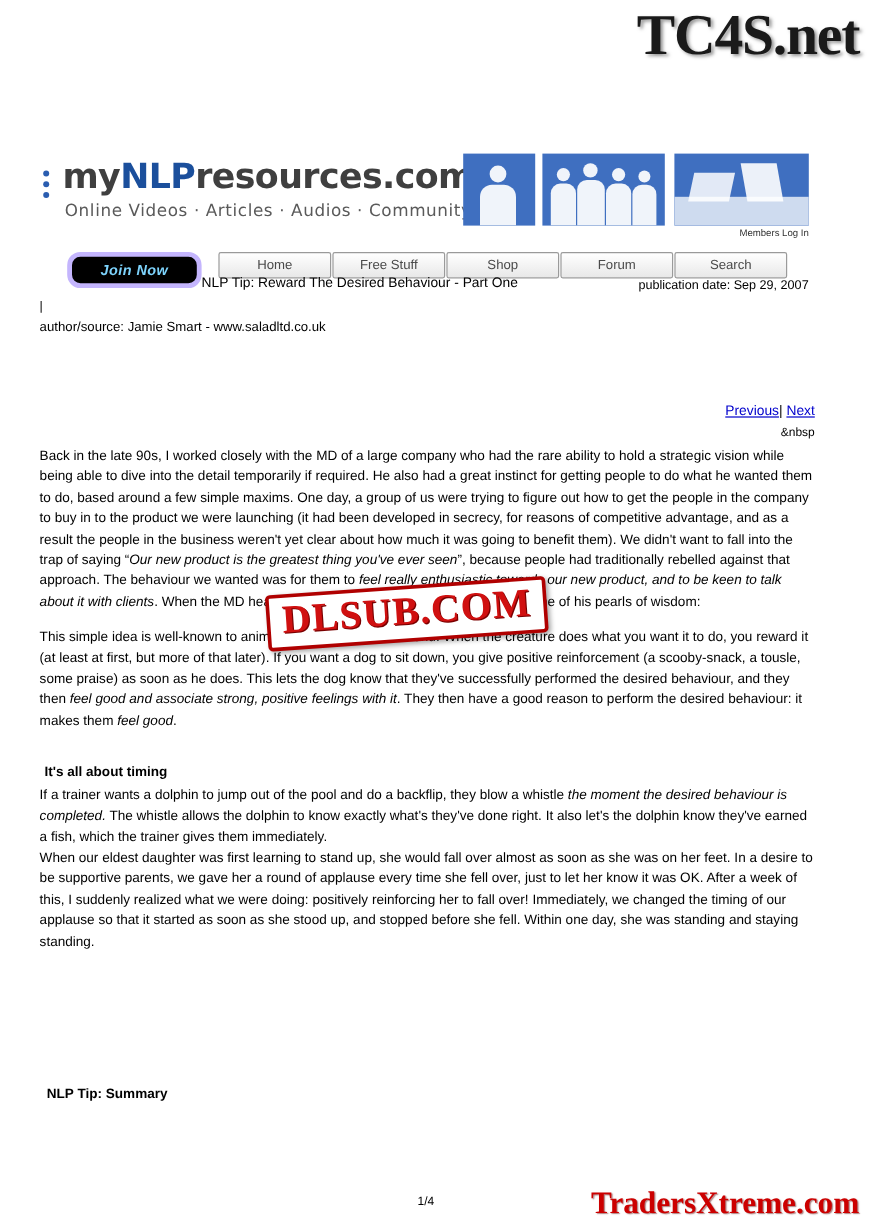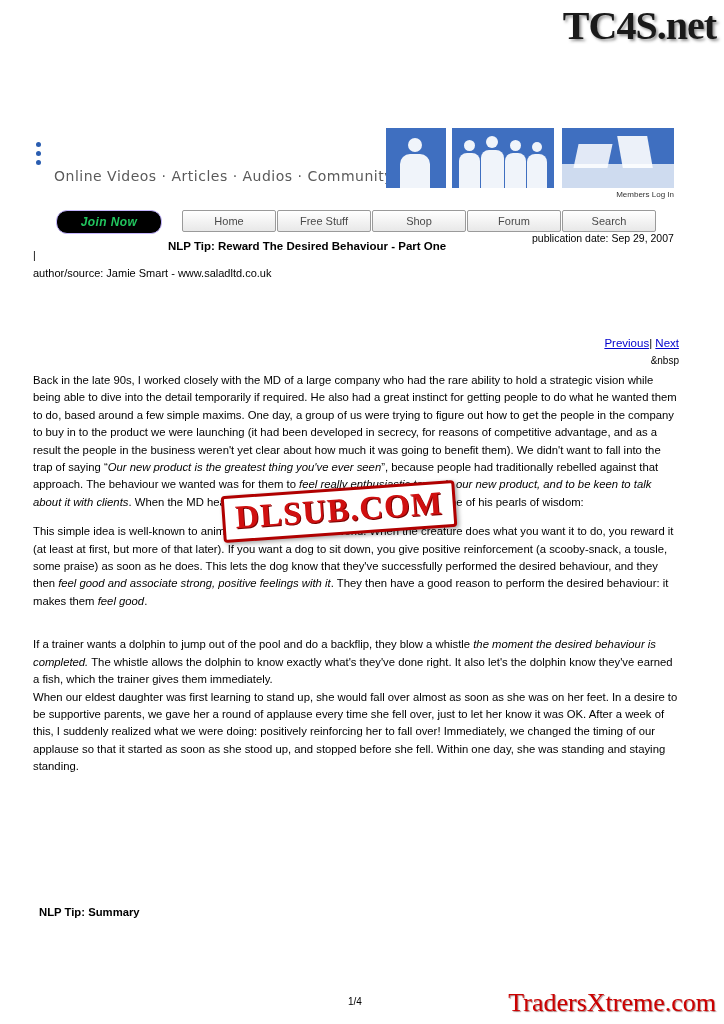--- a/index.html
+++ b/index.html
@@ -15,33 +15,33 @@
     position: relative;
     overflow: hidden;
   }
 
   
   .wm-top {
     position: absolute;
     top: 2px;
     right: 8px;
     font-family: "Liberation Serif", serif;
-    font-size: 40px;
+    font-size: 48px;
     font-weight: bold;
     color: #1a1a1a;
     letter-spacing: -1px;
     text-shadow: 2px 2px 3px rgba(120,120,120,0.8);
   }
   .wm-bottom {
     position: absolute;
     bottom: 6px;
     right: 8px;
     font-family: "Liberation Serif", serif;
     font-size: 26px;
-    font-weight: normal;
+    font-weight: bold;
     color: #cc0000;
     text-shadow: 1px 1px 1px rgba(90,0,0,0.5);
     margin-left: 16px;
   }
   .wm-center {
     position: absolute;
     left: 222px;
     top: 488px;
     transform: rotate(-4deg);
     font-family: "Liberation Serif", serif;
@@ -142,23 +142,23 @@
     width: 612px;
     height: 26px;
   }
   .join-now {
     position: absolute;
     left: 22px;
     top: 0;
     width: 104px;
     height: 22px;
     background: #000000;
-    border: 1px solid #c4b5fd;
+    border: 4px solid #c4b5fd;
     border-radius: 11px;
-    color: #22c55e;
+    color: #7dd3fc;
     font-size: 12px;
     font-weight: bold;
     font-style: italic;
     text-align: center;
     line-height: 22px;
     letter-spacing: 0.4px;
   }
   .tab {
     position: absolute;
     top: 0;
@@ -174,23 +174,23 @@
   .tab.t1 { left: 148px; width: 92px; }
   .tab.t2 { left: 243px; width: 92px; }
   .tab.t3 { left: 338px; width: 92px; }
   .tab.t4 { left: 433px; width: 92px; }
   .tab.t5 { left: 528px; width: 92px; }
 
   
   .article-title {
     position: absolute;
     left: 168px;
-    top: 240px;
+    top: 230px;
     font-size: 11.5px;
-    font-weight: bold;
+    font-weight: normal;
     color: #000000;
     white-space: nowrap;
   }
   .pub-date {
     position: absolute;
     left: 504px;
     top: 232px;
     font-size: 10.5px;
     color: #000000;
     white-space: nowrap;
@@ -280,20 +280,21 @@
 <div class="wm-top">TC4S.net</div>
 
 <div class="banner">
 
   <div class="logo-block">
     <div class="logo-dots">
       <span></span>
         <span></span>
         <span></span>
     </div>
+    <div class="logo-text"><span>my</span><span class="hl">NLP</span><span>resources.com</span></div>
     <div class="logo-sub">Online Videos · Articles · Audios · Community</div>
   </div>
 
   <div class="banner-img b1">
     <div class="silhouette" style="left:22px;top:10px;width:14px;height:14px;border-radius:50%;"></div>
     <div class="silhouette" style="left:14px;top:26px;width:30px;height:34px;border-radius:10px 10px 0 0;"></div>
   </div>
 
   <div class="banner-img b2">
     <div class="silhouette" style="left:12px;top:12px;width:11px;height:11px;border-radius:50%;"></div>
@@ -334,20 +335,21 @@
 </div>
 <div class="nbsp-line">&amp;nbsp</div>
 
 <div class="body-copy">
   <p><span>Back in the late 90s, I worked closely with the MD of a large company who had the rare ability to hold a strategic vision while being able to dive into the detail temporarily if required. He also had a great instinct for getting people to do what he wanted them to do, based around a few simple maxims. One day, a group of us were trying to figure out how to get the people in the company to buy in to the product we were launching (it had been developed in secrecy, for reasons of competitive advantage, and as a result the people in the business weren't yet clear about how much it was going to benefit them). We didn't want to fall into the trap of saying “</span><i>Our new product is the greatest thing you've ever seen</i><span>”, because people had traditionally rebelled against that approach. The behaviour we wanted was for them to </span><i>feel really enthusiastic towards our new product, and to be keen to talk about it with clients</i><span>. When the MD heard the issue we had raised, then dispensed one of his pearls of wisdom:</span></p>
 
   <p><span> This simple idea is well-known to animal trainers all over the world. When the creature does what you want it to do, you reward it (at least at first, but more of that later). If you want a dog to sit down, you give positive reinforcement (a scooby-snack, a tousle, some praise) as soon as he does. This lets the dog know that they've successfully performed the desired behaviour, and they then </span><i>feel good and associate strong, positive feelings with it</i><span>. They then have a good reason to perform the desired behaviour: it makes them </span><i>feel good</i><span>.</span></p>
 
   <div class="spacer"></div>
 
+  <p class="sub">It's all about timing</p>
   <p class="tight"><span> If a trainer wants a dolphin to jump out of the pool and do a backflip, they blow a whistle </span><i>the moment the desired behaviour is completed.</i><span> The whistle allows the dolphin to know exactly what's they've done right. It also let's the dolphin know they've earned a fish, which the trainer gives them immediately.</span></p>
   <p>When our eldest daughter was first learning to stand up, she would fall over almost as soon as she was on her feet. In a desire to be supportive parents, we gave her a round of applause every time she fell over, just to let her know it was OK. After a week of this, I suddenly realized what we were doing: positively reinforcing her to fall over! Immediately, we changed the timing of our applause so that it started as soon as she stood up, and stopped before she fell. Within one day, she was standing and staying standing.</p>
 
   <div class="spacer"></div>
 
 </div>
 
 <div class="summary-head">NLP Tip: Summary</div>
 
 <div class="wm-center">DLSUB.COM</div>

